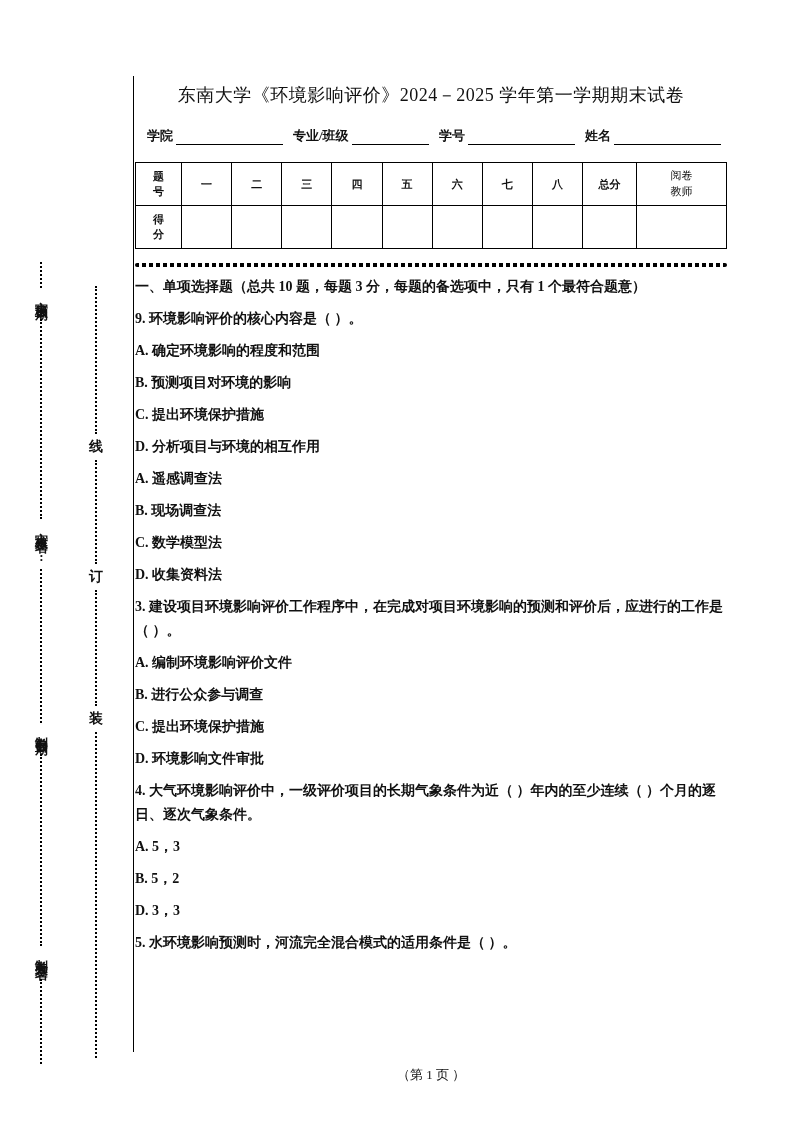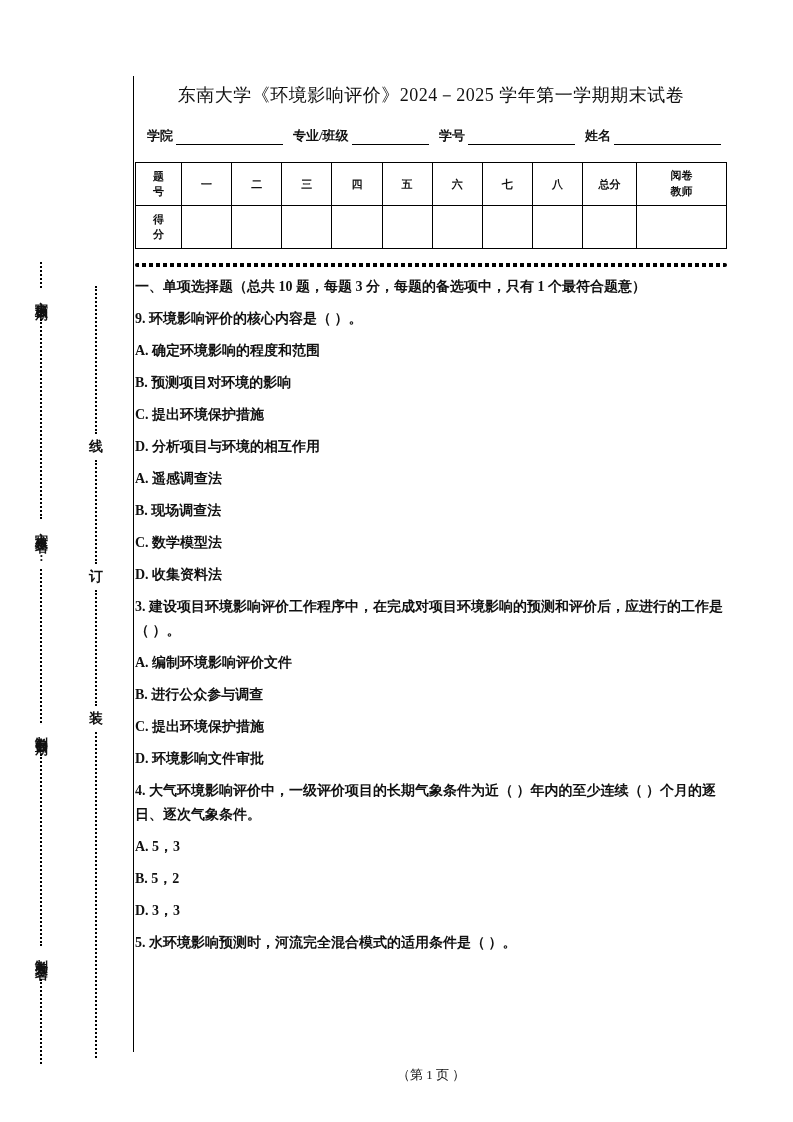--- a/index.html
+++ b/index.html
@@ -47,21 +47,21 @@
 
   table.score-table {
     border-collapse:collapse; table-layout:fixed; width:100%;
     margin-top:16px; font-size:11px; font-weight:600;
   }
   table.score-table td {
     border:1.2px solid #000; height:42px; text-align:center;
     vertical-align:middle; padding:0;
   }
   .narrow1 { display:inline-block; width:1.15em; line-height:1.35; font-weight:600; }
-  .narrow2 { display:inline-block; width:2.3em;  line-height:1.45; font-weight:700; }
+  .narrow2 { display:inline-block; width:2.3em;  line-height:1.45; font-weight:400; }
 
   .dotsep {
     margin-top:14px; height:4px; border-radius:2px;
     background:repeating-linear-gradient(90deg,#000 0 4px,transparent 4px 7px);
   }
 
   .exam { margin-top:1px; font-size:14px; font-weight:600; }
   .line { line-height:24px; margin:8px 0; }
 
   .footer {

